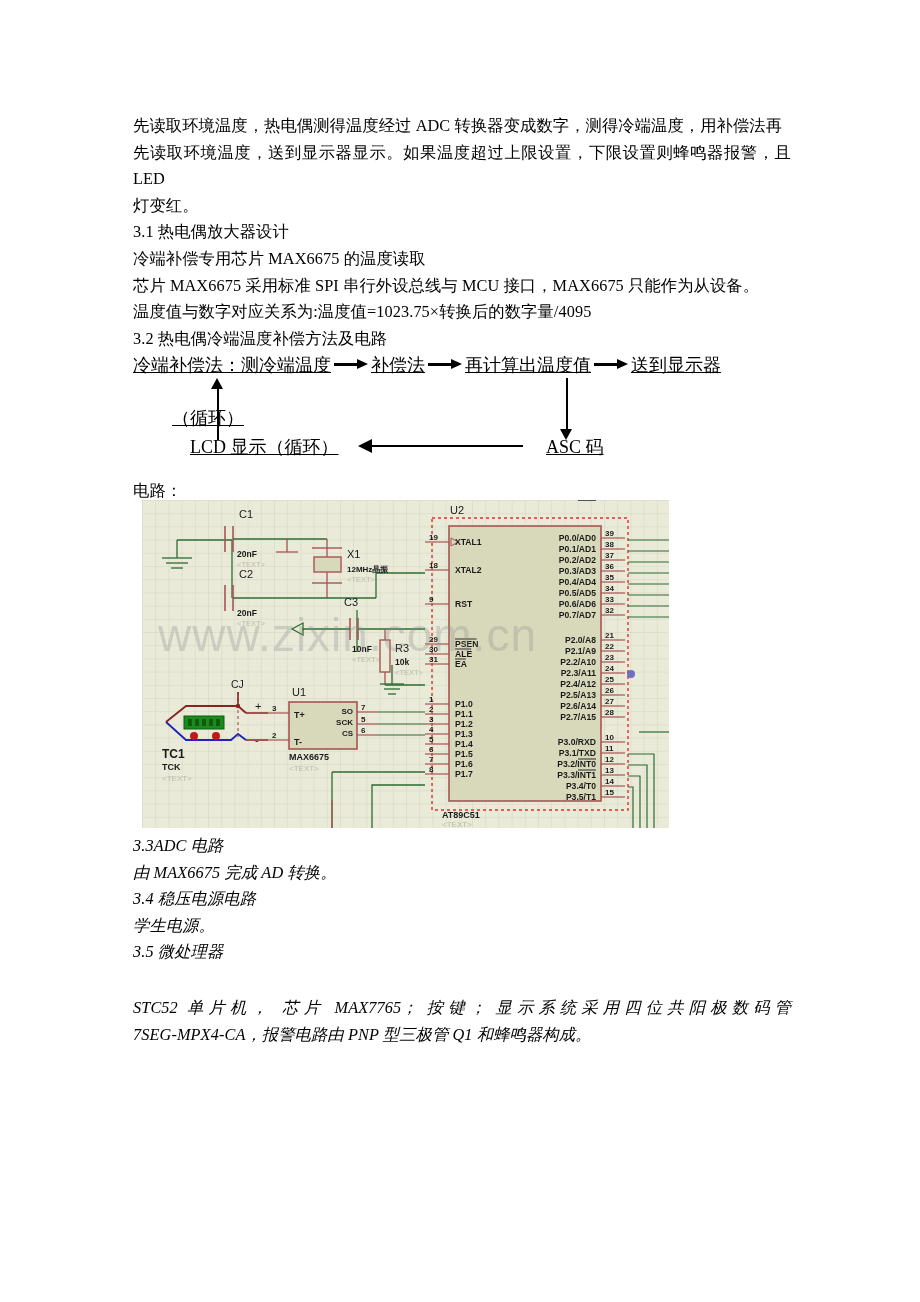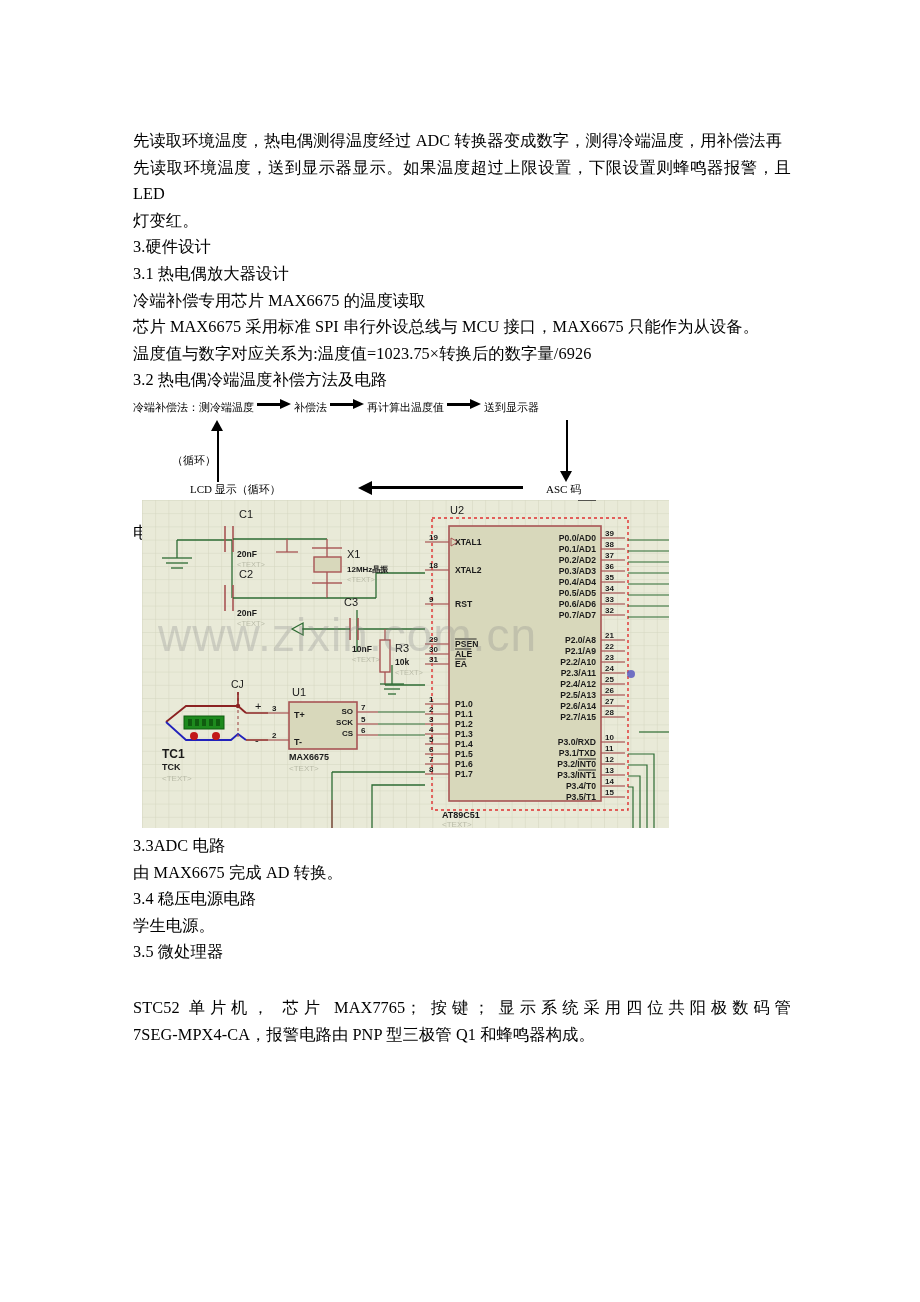--- a/index.html
+++ b/index.html
@@ -18,44 +18,45 @@
   .page {
     position: absolute;
     left: 0; top: 0;
     width: 920px;
     height: 1302px;
     background: #fff;
   }
   .body-col {
     position: absolute;
     left: 133px;
-    top: 128px;
+    top: 113px;
     width: 658px;
   }
   p.line {
     margin: 0;
     font-size: 16.3px;
     line-height: 26.6px;
     letter-spacing: 0.1px;
     white-space: pre-wrap;
   }
   p.just {
     text-align: justify;
     text-justify: inter-character;
   }
   
   .flow {
     position: relative;
     height: 110px;
   }
   .flowline {
     position: absolute;
-    font-size: 11px;
+    font-size: 18px;
     line-height: 26.6px;
     white-space: pre;
+    text-decoration: underline;
   }
   .arrow-h-right {
     display: inline-block;
     position: relative;
     width: 34px;
     height: 9px;
     vertical-align: 2px;
     margin: 0 3px;
   }
   .arrow-h-right::before {
@@ -153,36 +154,36 @@
     color: rgba(140,140,140,0.30);
     font-weight: 400;
     pointer-events: none;
     white-space: nowrap;
   }
   .caption-bottom {
     position: absolute;
     left: 133px;
     top: 833px;
     width: 658px;
+    font-style: italic;
   }
 </style>
 </head>
 <body>
 
 <div class="page">
 
   <div class="body-col">
     <p class="line just">先读取环境温度，热电偶测得温度经过 ADC 转换器变成数字，测得冷端温度，用补偿法再</p>
     <p class="line just">先读取环境温度，送到显示器显示。如果温度超过上限设置，下限设置则蜂鸣器报警，且 LED</p>
     <p class="line">灯变红。</p>
-    <p class="line">3.硬件设计</p>
     <p class="line">3.1 热电偶放大器设计</p>
     <p class="line">冷端补偿专用芯片 MAX6675 的温度读取</p>
     <p class="line">芯片 MAX6675 采用标准 SPI 串行外设总线与 MCU 接口，MAX6675 只能作为从设备。</p>
-    <p class="line">温度值与数字对应关系为:温度值=1023.75×转换后的数字量/6926</p>
+    <p class="line">温度值与数字对应关系为:温度值=1023.75×转换后的数字量/4095</p>
     <p class="line">3.2 热电偶冷端温度补偿方法及电路</p>
 
     <div class="flow">
 
       <div class="flowline" style="left:0; top:0;"><span>冷端补偿法：</span><span>测冷端温度</span><span class="arrow-h-right"></span><span>补偿法</span><span class="arrow-h-right"></span><span>再计算出温度值</span><span class="arrow-h-right"></span><span>送到显示器</span></div>
 
       <div class="arrow-v-up" style="left:78px; top:26px; height:62px;">
         <div class="head"></div>
         <div class="shaft" style="height:53px;"></div>
       </div>

